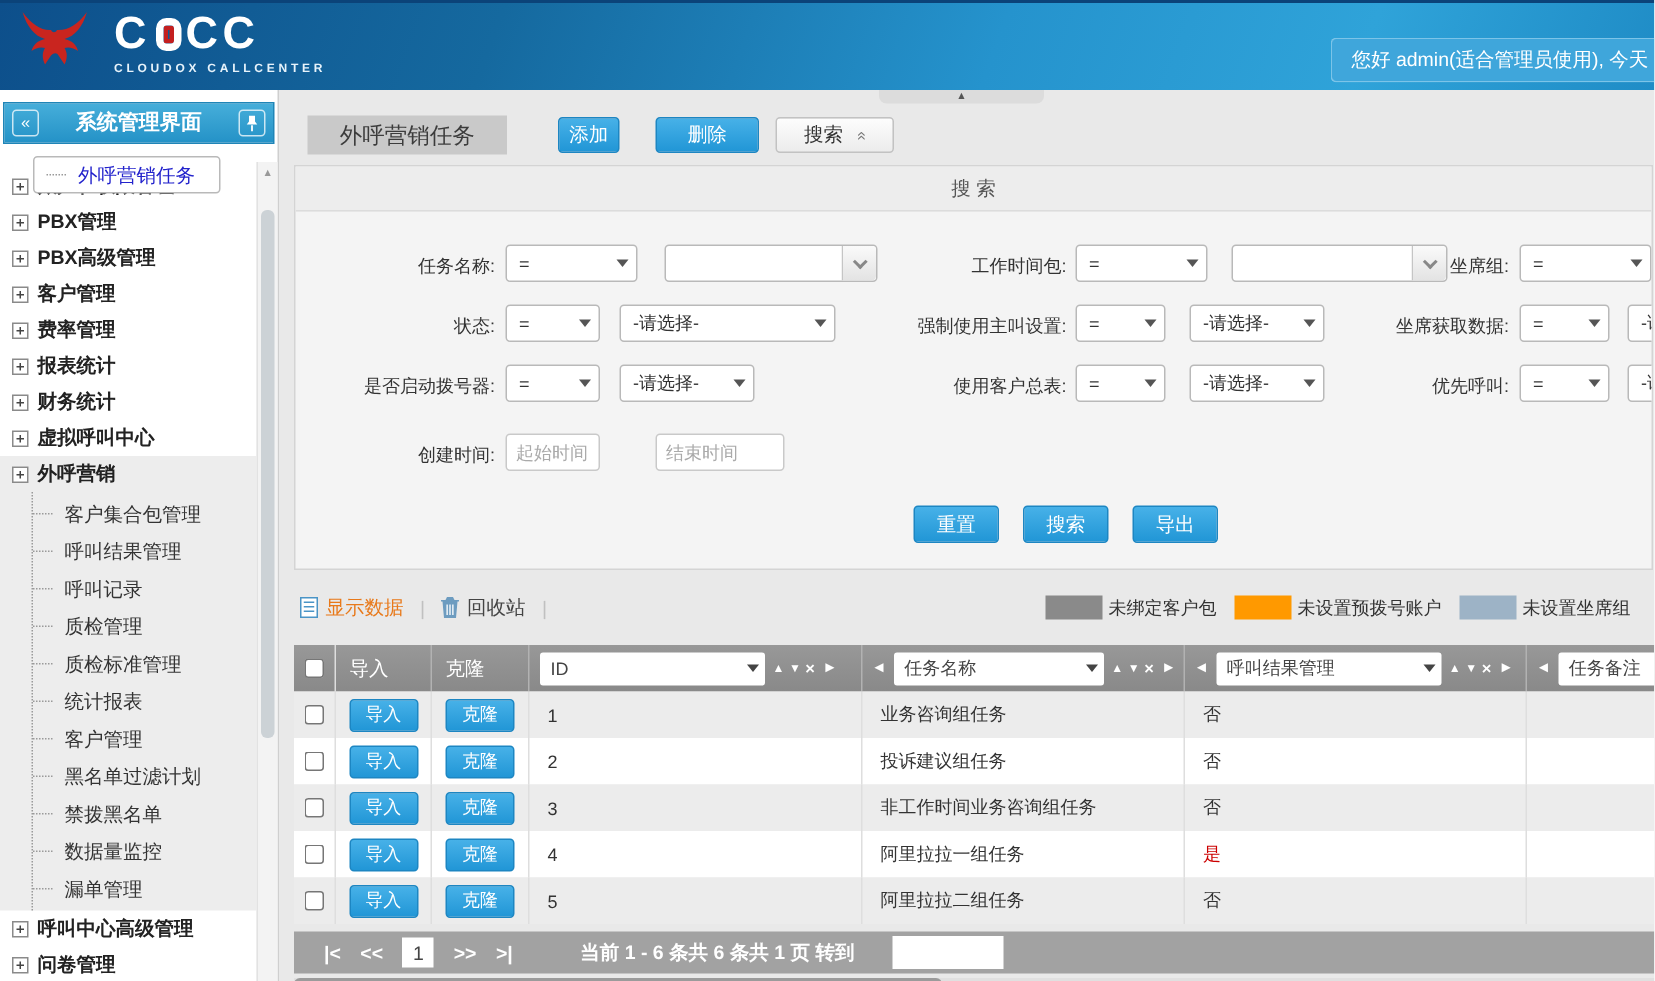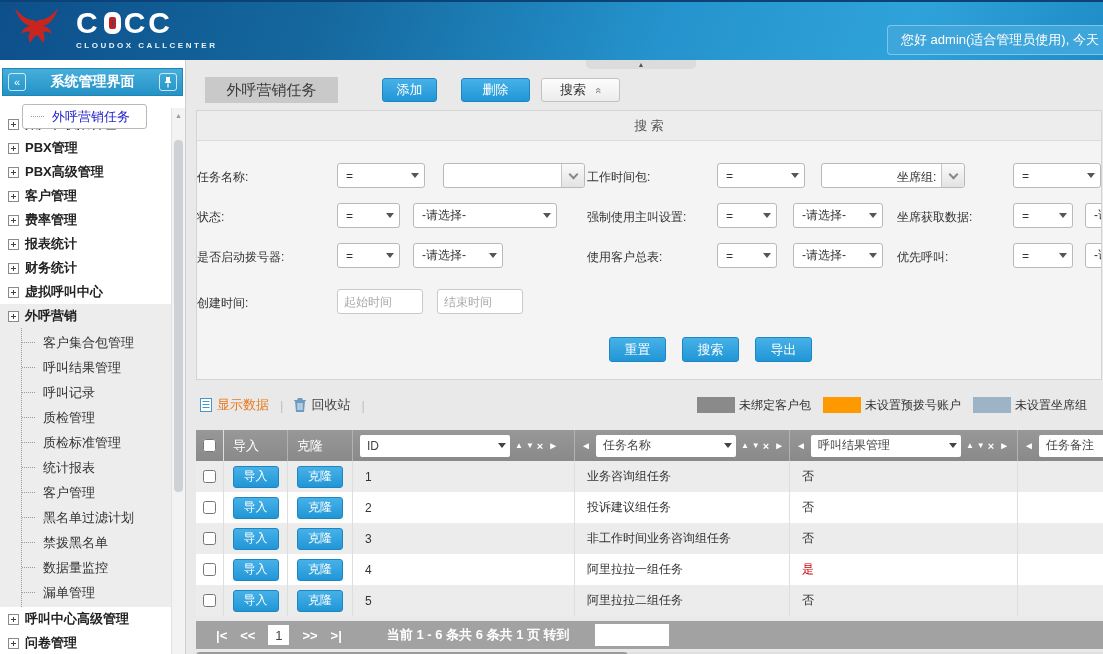--- a/index.html
+++ b/index.html
@@ -45,34 +45,34 @@
 
 .main{position:absolute;left:196px;top:60px;width:907px;bottom:0;overflow:hidden}
 .handle{position:absolute;top:0;left:390px;width:110px;height:9px;background:#dcdcdc;
   border-radius:0 0 5px 5px;display:flex;align-items:center;justify-content:center;font-size:7px;
   line-height:7px;color:#555;cursor:pointer}
 .tabbar{position:absolute;top:0;left:0;right:0;height:43px;display:flex;align-items:flex-end}
 .tab{margin-left:9px;height:26px;width:133px;background:#c9c9c9;color:#3c3c3c;font-size:15px;
   display:flex;align-items:center;justify-content:center;cursor:pointer}
 .btn{height:24px;border:1px solid #1d86c2;border-radius:3px;background:linear-gradient(#47b1e8,#2196d6);
   color:#fff;font-size:13px;display:flex;align-items:center;justify-content:center;cursor:pointer}
-.b-add{width:55px;margin-left:44px;margin-bottom:1px}
+.b-add{width:41px;margin-left:34px;margin-bottom:1px}
 .b-del{width:69px;margin-left:24px;margin-bottom:1px}
 .b-srch{width:79px;margin-left:11px;margin-bottom:1px;gap:9px;
   background:linear-gradient(#fdfdfd,#ececec);border:1px solid #c2c2c2;color:#333}
 .dbl-up{display:inline-block;transform:rotate(90deg);font-size:11px;color:#777;line-height:11px}
 
 
 .panel{position:absolute;top:50px;left:0;width:906px;height:270px;background:#f4f4f4;
   border:1px solid #d4d4d4;overflow:hidden}
 .p-title{height:30px;background:#ededed;border-bottom:1px solid #dcdcdc;display:flex;
   align-items:center;justify-content:center;color:#555;font-size:13px}
 .p-body{position:relative;height:238px}
 .frow{position:absolute;left:0;right:0;height:28px}
-.fl{position:absolute;top:6px;color:#333;white-space:nowrap}
+.fl{position:absolute;top:6px;color:#333;text-align:right;white-space:nowrap}
 .sel{position:absolute;top:0;height:25px;background:#fff;border:1px solid #b9b9b9;border-radius:3px;
   display:flex;align-items:center;padding:0 16px 0 8px;color:#333;cursor:pointer;overflow:hidden;white-space:nowrap}
 .sel .car{position:absolute;right:5px;top:9px;width:0;height:0;border:4px solid transparent;border-top:5px solid #555}
 .combo{position:absolute;top:0;height:25px;background:#fff;border:1px solid #b9b9b9;border-radius:3px}
 .combo input{position:absolute;left:0;top:0;bottom:0;width:calc(100% - 24px);border:none;outline:none;
   height:100%;padding:0 6px;font-size:12px;background:transparent}
 .cbtn{position:absolute;right:0;top:0;bottom:0;width:23px;background:linear-gradient(#fafafa,#e3e3e3);
   border-left:1px solid #c5c5c5;border-radius:0 3px 3px 0;display:flex;align-items:center;justify-content:center;cursor:pointer}
 .chev{width:7px;height:7px;border-right:2px solid #888;border-bottom:2px solid #888;transform:rotate(45deg);margin-top:-3px}
 .dinput{position:absolute;top:0;height:25px;border:1px solid #c9c9c9;border-radius:3px;padding:0 6px;
@@ -325,21 +325,21 @@
               <span>=</span>
               <i class="car"></i>
             </div>
           <div class="sel" style="left:888px;width:90px">
               <span>-请选择-</span>
             </div>
         </div>
 
         <div class="frow" style="top:148px">
           <span class="fl" style="left:0;width:133px">创建时间:</span>
-          <input class="dinput" style="left: 140px; width: 86px;" placeholder="起始时间">
+          <input class="dinput" style="left: 140px; width: 63px;" placeholder="起始时间">
           <input class="dinput" style="left: 240px; width: 86px;" placeholder="结束时间">
         </div>
 
         <div class="p-btns">
           <div class="btn">重置</div>
           <div class="btn">搜索</div>
           <div class="btn">导出</div>
         </div>
       </div>
     </div>

